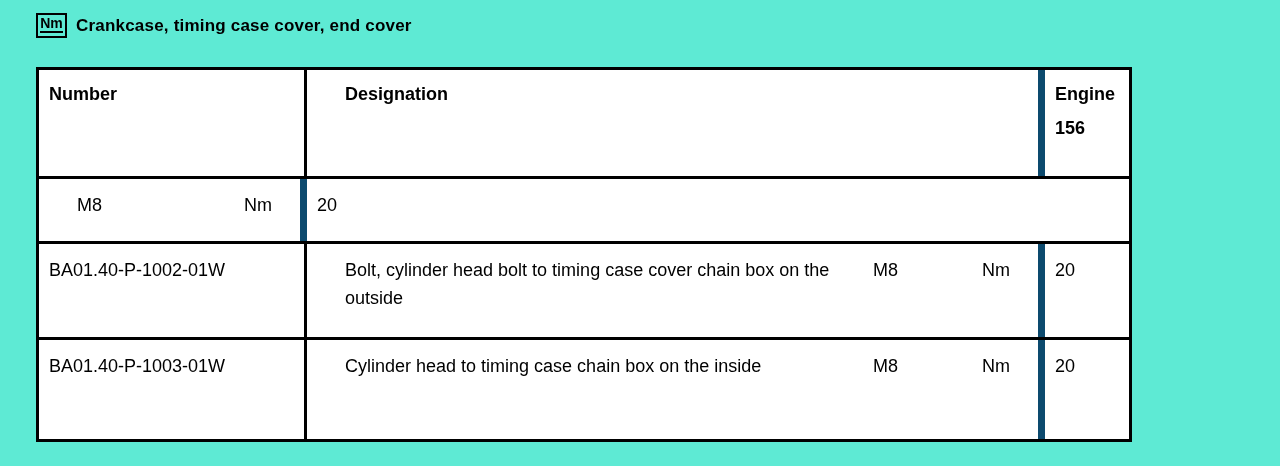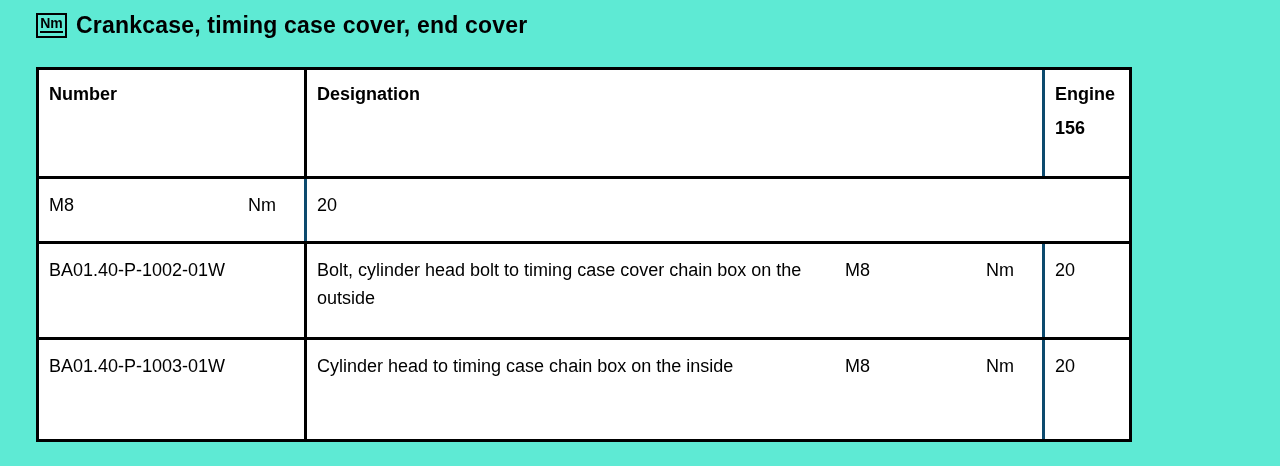--- a/index.html
+++ b/index.html
@@ -38,21 +38,21 @@
     padding-top: 1px;
   }
   .nm-icon span {
     font-size: 14px;
     font-weight: bold;
     line-height: 15px;
     border-bottom: 2px solid #000000;
     letter-spacing: 0px;
   }
   .doc-title {
-    font-size: 23px;
+    font-size: 17px;
     font-weight: bold;
     line-height: 27px;
     letter-spacing: 0.2px;
   }
 
   
   .spec-table {
     position: absolute;
     left: 36px;
     top: 67px;
@@ -64,21 +64,21 @@
     display: grid;
     grid-template-columns: 268px 738px auto;
   }
   .tr + .tr { border-top: 3px solid #000000; }
   .td {
     padding: 9px 10px 6px 10px;
     font-size: 18px;
     line-height: 28px;
   }
   .td.col-number { border-right: 3px solid #000000; }
-  .td.col-designation { border-right: 3px solid #0c4a6e; display: flex; align-items: flex-start; }
+  .td.col-designation { border-right: 7px solid #0c4a6e; display: flex; align-items: flex-start; margin-left: 28px; }
   .tr.header .td {
     font-weight: bold;
     min-height: 106px;
     line-height: 34px;
     padding-top: 7px;
   }
   .tr.body .td { padding-top: 12px; }
   .tr.r1 .td { min-height: 62px; }
   .tr.r2 .td { min-height: 93px; }
   .tr.r3 .td { min-height: 99px; }

